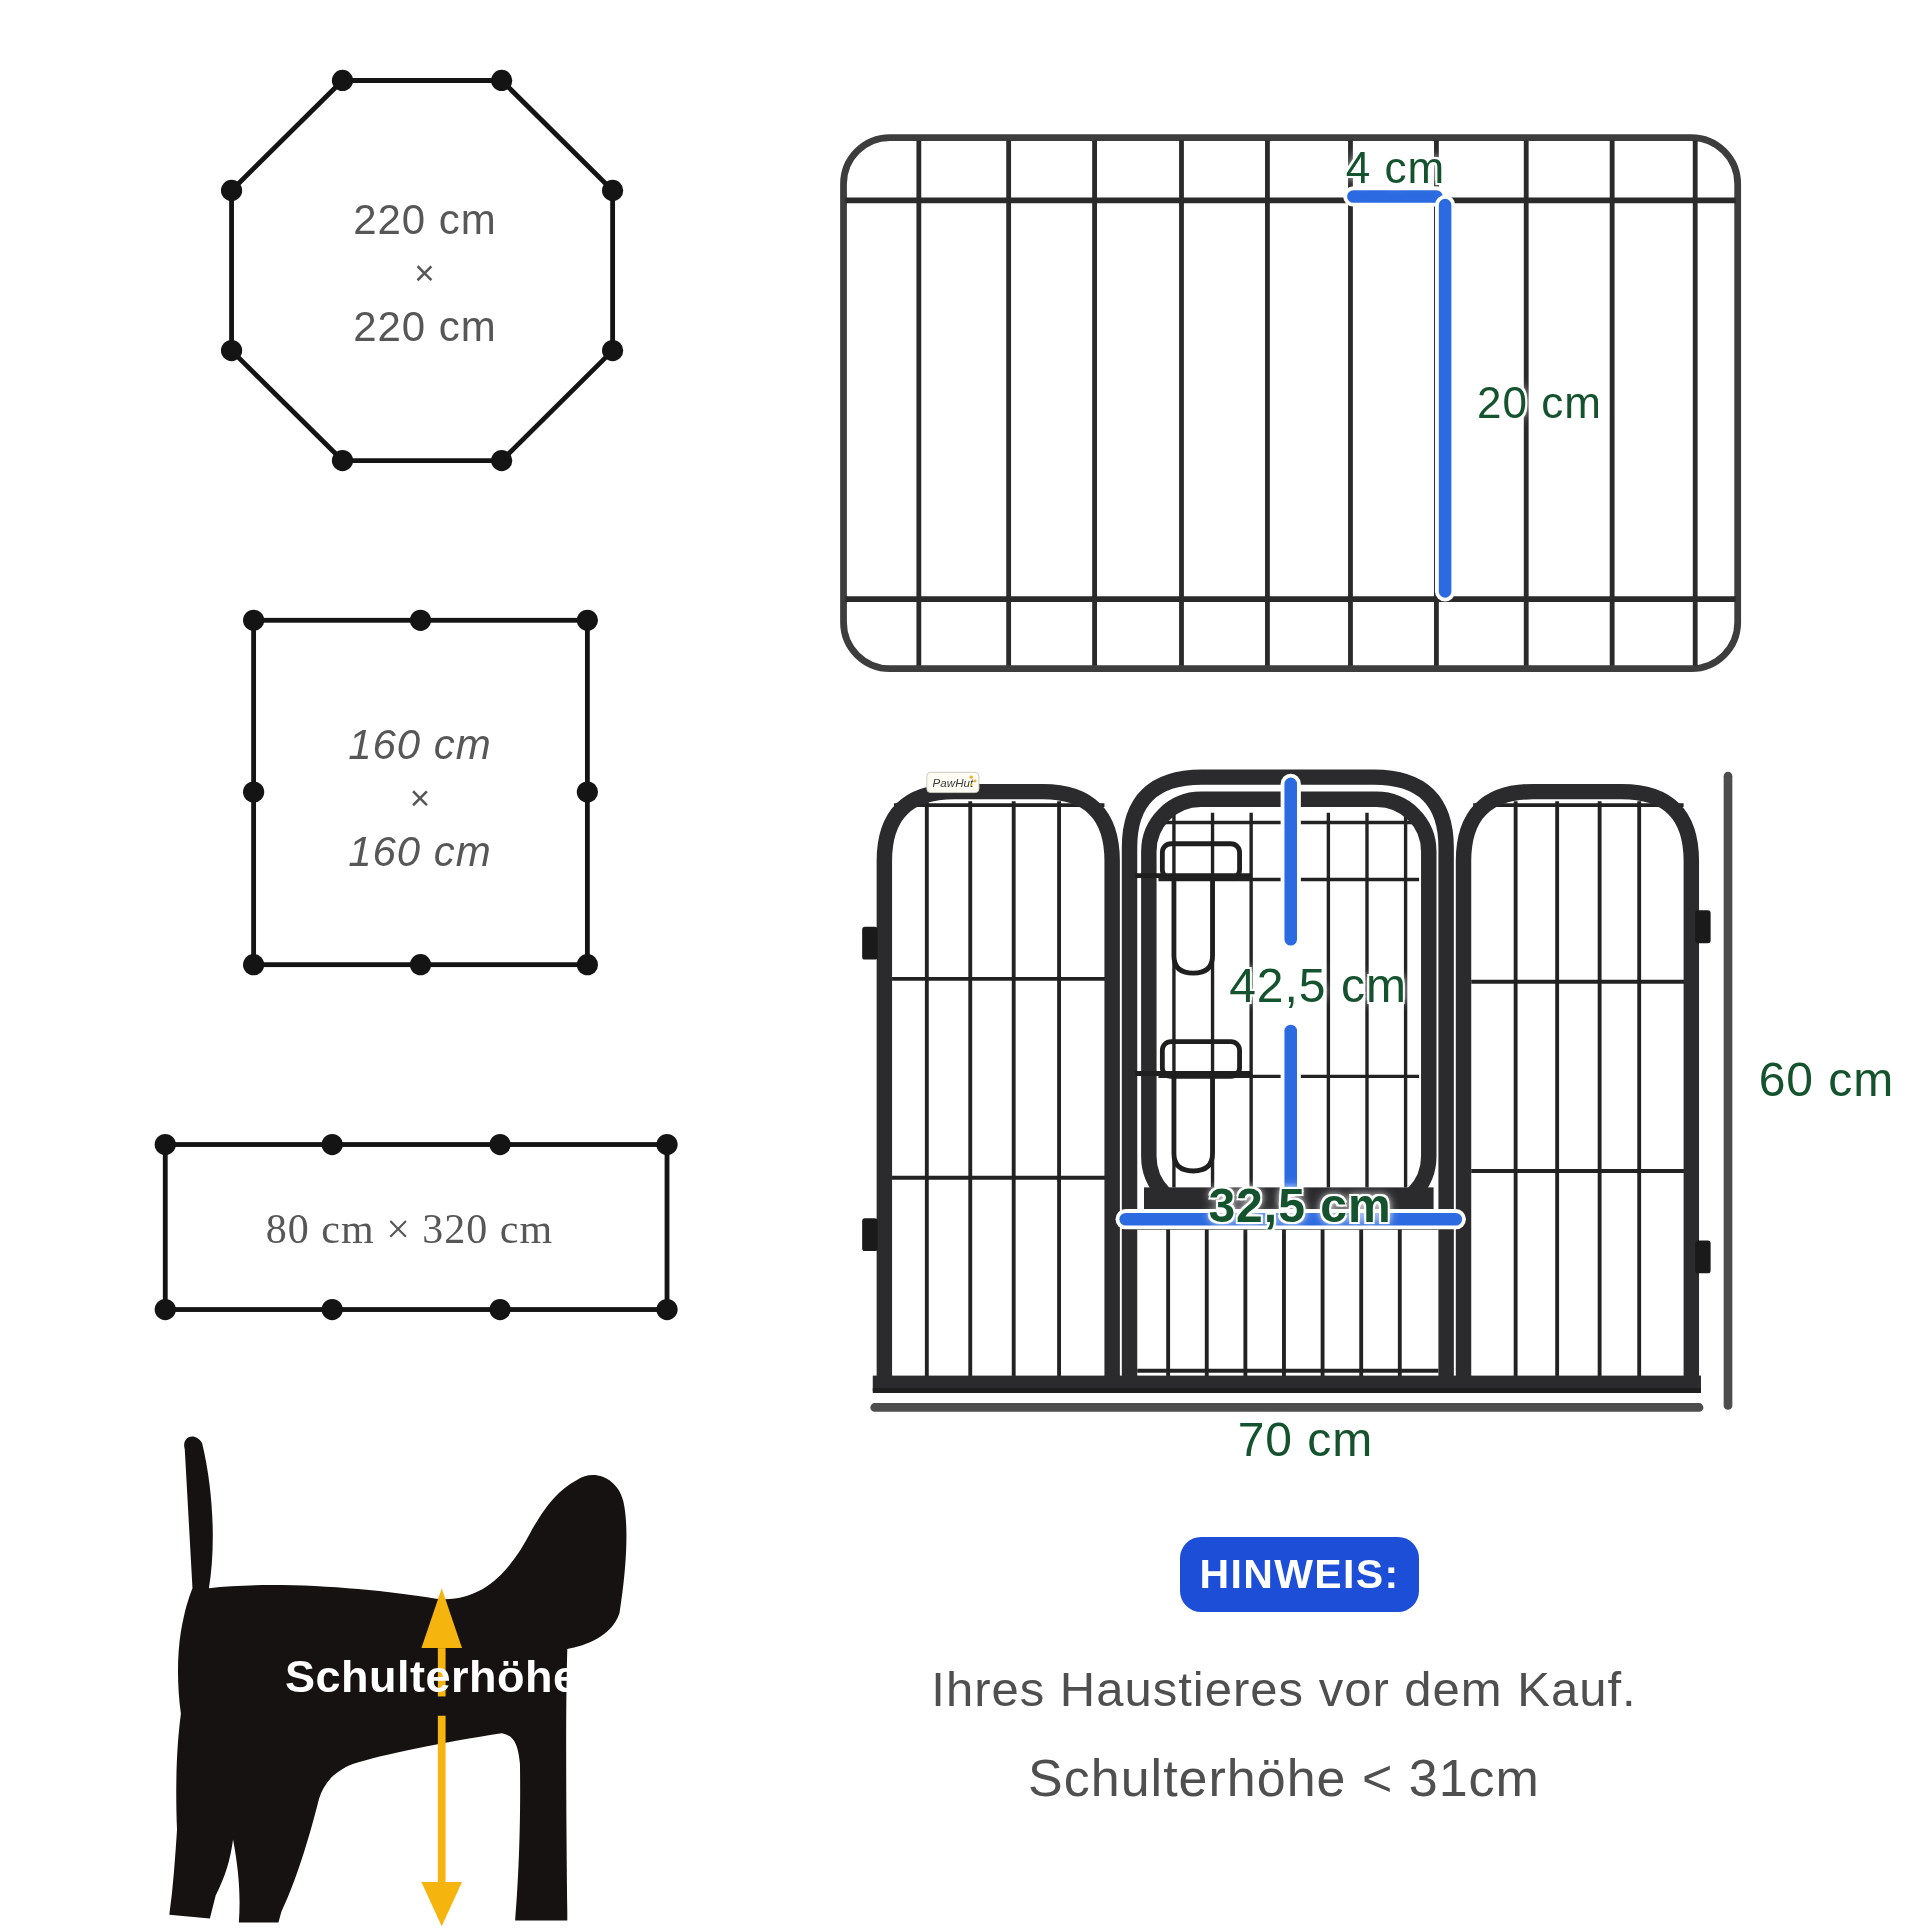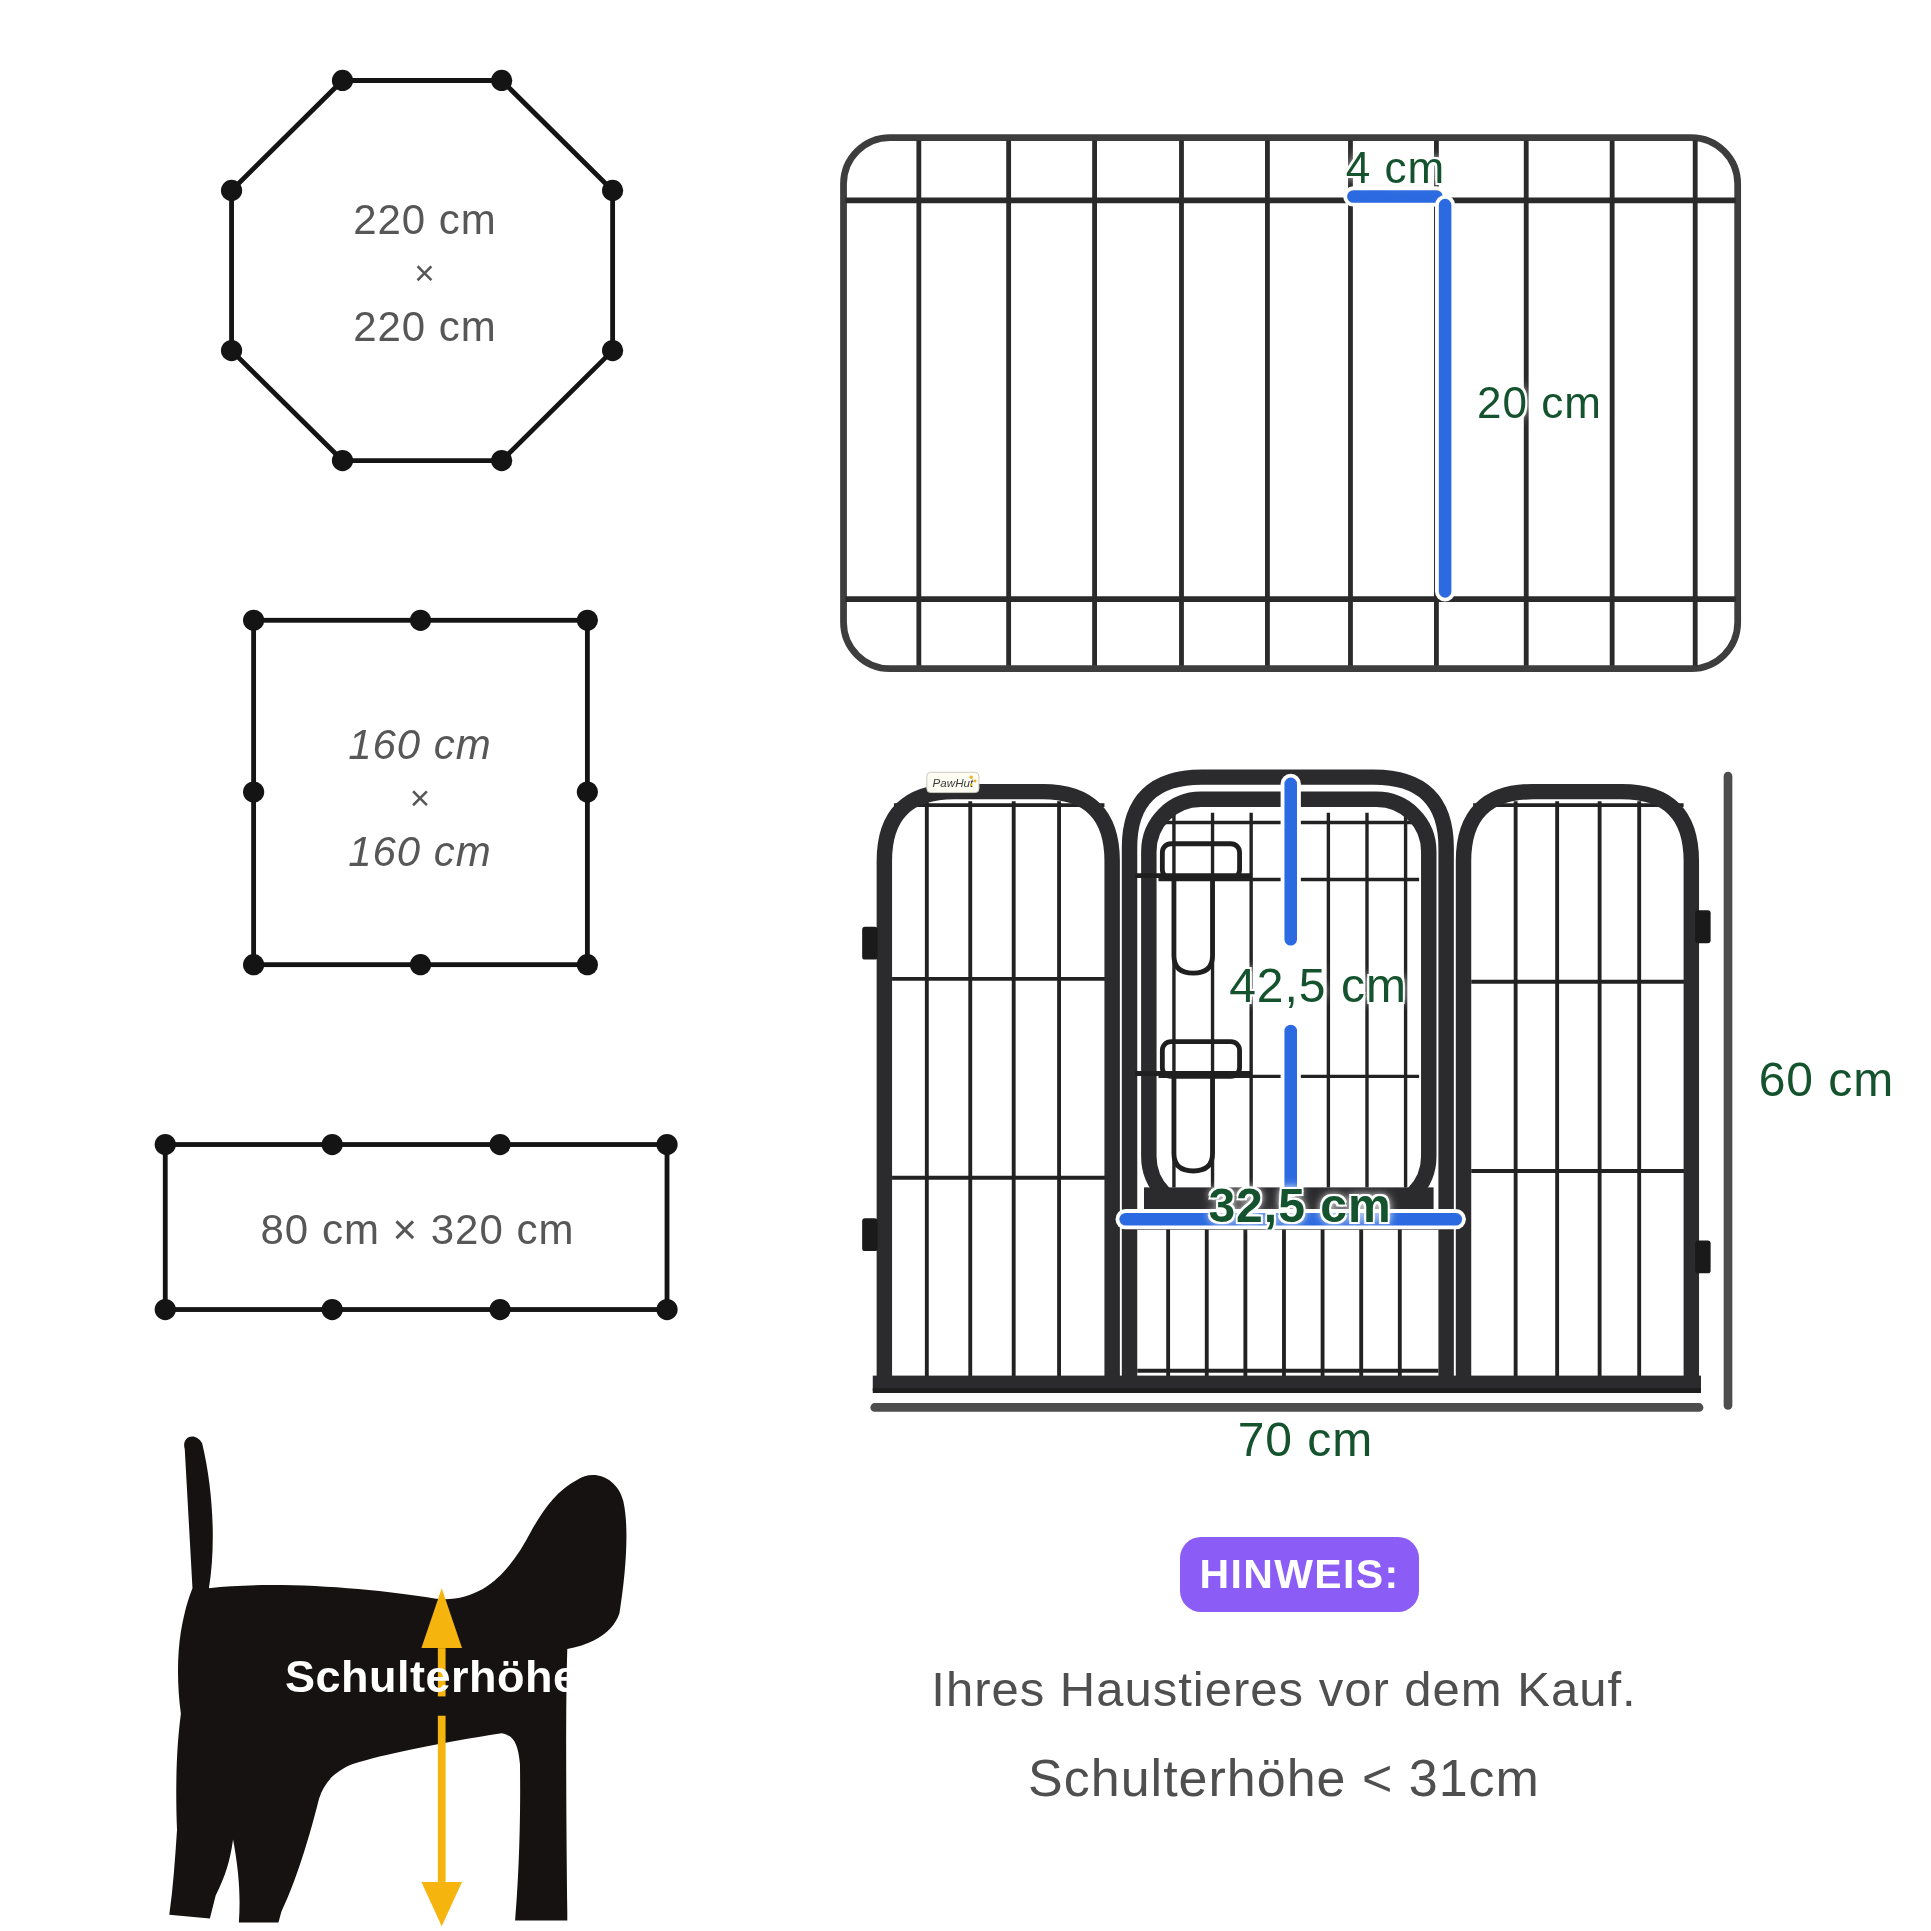--- a/index.html
+++ b/index.html
@@ -6,21 +6,21 @@
   #canvas{position:relative;width:1931px;height:1931px;background:#fff;overflow:hidden;
           font-family:"Liberation Sans", sans-serif;}
   svg{position:absolute;overflow:visible;}
   .shape-label{position:absolute;text-align:center;color:#575757;letter-spacing:1px;}
   .shape-label .dim{font-size:42px;line-height:53px;}
   .shape-label .times{font-size:35px;line-height:54px;}
   .measure-label{position:absolute;text-align:center;color:#14532d;font-size:48px;letter-spacing:1px;
       text-shadow:-1.9px -1.9px 0 #fff,1.9px -1.9px 0 #fff,-1.9px 1.9px 0 #fff,1.9px 1.9px 0 #fff,0 0 7.7px #fff,0 0 11.6px #fff;}
   .measure-label.small{font-size:44px;}
   .dog-label{position:absolute;text-align:center;color:#ffffff;font-size:45px;font-weight:bold;letter-spacing:0.5px;}
-  .badge{position:absolute;left:1180px;top:1537px;width:239px;height:75px;background:#8b5cf6;border-radius:21px;
+  .badge{position:absolute;left:1180px;top:1537px;width:239px;height:75px;background:#1d4ed8;border-radius:21px;
       color:#fff;font-size:41px;font-weight:bold;letter-spacing:1.4px;text-align:center;line-height:75px;}
   .notice-text{position:absolute;left:753px;top:1657px;width:1062px;text-align:center;color:#4f4f4f;}
   .notice-text .ln{font-size:49px;line-height:64px;letter-spacing:1px;}
   .notice-text .ln3{font-size:52px;line-height:64px;margin-top:25px;letter-spacing:1px;}
 </style>
 </head>
 <body>
 
 <div id="canvas">
 
@@ -68,21 +68,21 @@
       <circle cx="21" cy="21" r="11"></circle>
         <circle cx="194" cy="21" r="11"></circle>
         <circle cx="368" cy="21" r="11"></circle>
         <circle cx="541" cy="21" r="11"></circle>
       <circle cx="21" cy="192" r="11"></circle>
         <circle cx="194" cy="192" r="11"></circle>
         <circle cx="368" cy="192" r="11"></circle>
         <circle cx="541" cy="192" r="11"></circle>
     </g>
   </svg>
-  <div class="shape-label" style="left:222px;top:1203px;width:391px;">
+  <div class="shape-label" style="left:214px;top:1203px;width:391px;font-family:Liberation Serif, serif;">
     <div class="dim">80 cm × 320 cm</div>
   </div>
 
   <svg style="left:830px;top:97px" width="927" height="618" viewBox="0 0 960 640">
     <rect x="14" y="42" width="926" height="550" rx="48" fill="#ffffff" stroke="#3d3d3d" stroke-width="7"></rect>
     <g stroke="#2a2a2a" stroke-width="5">
       <line x1="92" y1="45" x2="92" y2="589"></line>
         <line x1="185" y1="45" x2="185" y2="589"></line>
       <line x1="274" y1="45" x2="274" y2="589"></line>
         <line x1="364" y1="45" x2="364" y2="589"></line>

